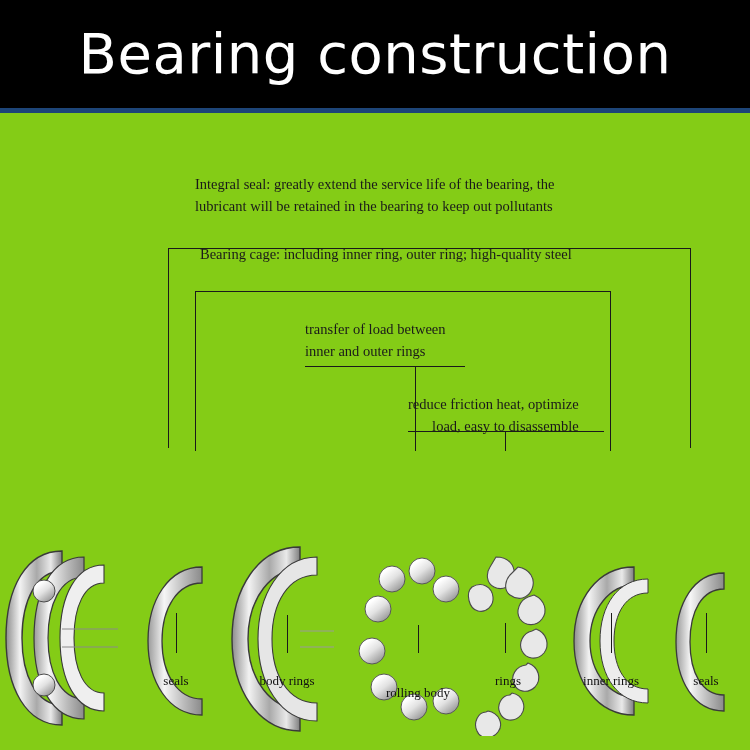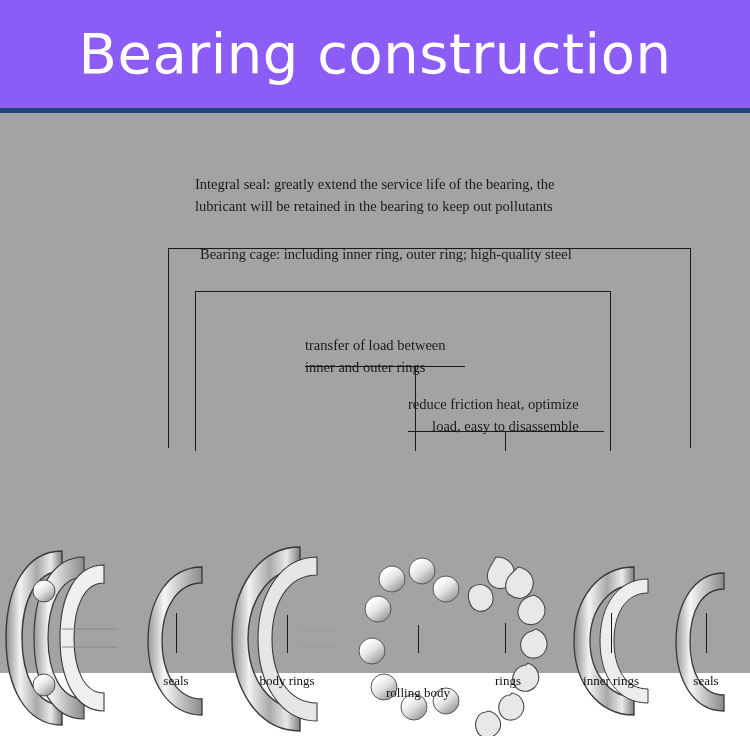--- a/index.html
+++ b/index.html
@@ -5,48 +5,48 @@
   html,body{margin:0;padding:0;}
   body{
     width:750px;height:750px;
     background:#ffffff;
     font-family:"Liberation Sans", sans-serif;
     overflow:hidden;
     position:relative;
   }
   .header{
     position:absolute;left:0;top:0;width:750px;height:108px;
-    background:#8b5cf6;
+    background:#000000;
     display:flex;align-items:center;justify-content:center;
   }
   .header-title{
     color:#ffffff;
     font-size:56px;
     font-weight:400;
     letter-spacing:0.5px;
     font-family:"DejaVu Sans", sans-serif;
     line-height:1;
   }
   .header-underline{
     position:absolute;left:0;top:108px;width:750px;height:5px;background:#1d4578;
   }
   .stage{
-    position:absolute;left:0;top:113px;width:750px;height:560px;background:#a3a3a3;
+    position:absolute;left:0;top:113px;width:750px;height:637px;background:#84cc16;
   }
   .callout{
     position:absolute;
     color:#1a1a1a;
     font-size:14.5px;
     font-family:"Liberation Serif", serif;
     line-height:22px;
     white-space:nowrap;
   }
   .c1{left:195px;top:60px;}
   .c2{left:200px;top:130px;}
-  .c3{left:305px;top:205px;margin-top:16px;}
+  .c3{left:305px;top:205px;}
   .c4{left:408px;top:280px;text-align:right;}
 
   .leader{position:absolute;background:#1a1a1a;}
   .h{height:1px;}
   .v{width:1px;}
 
   .labels{position:absolute;left:0;top:560px;width:750px;height:40px;}
   .lbl{
     position:absolute;
     font-size:13px;

